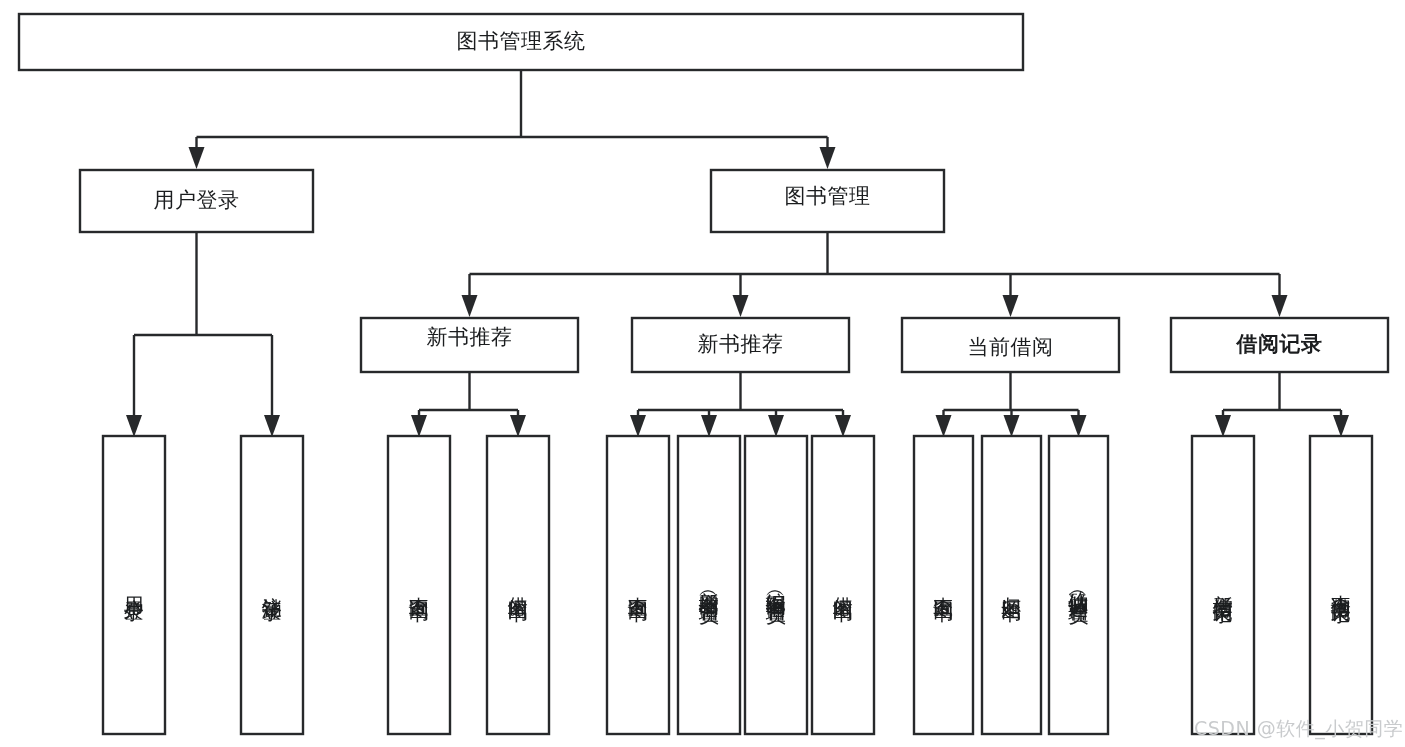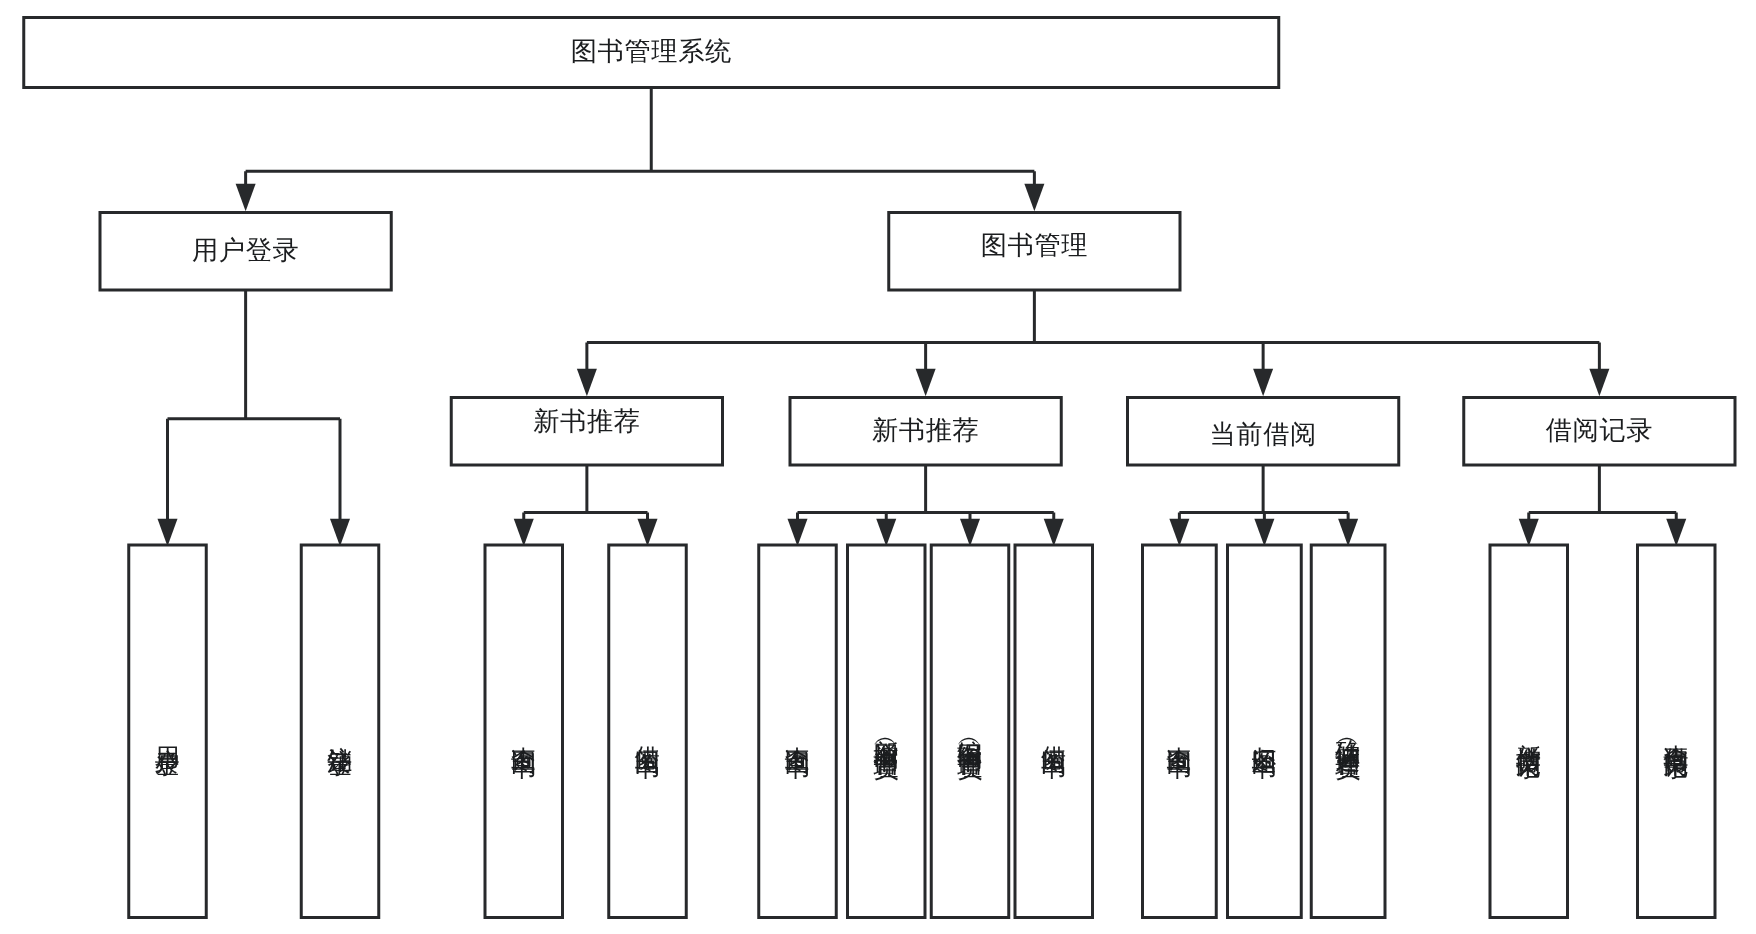--- a/index.html
+++ b/index.html
@@ -158,29 +158,30 @@
       </g>
   </svg>
 
   <div id="labels-layer">
       <div class="node-label horizontal" style="left: 19px; top: 14px; width: 1004px; height: 56px;">图书管理系统</div>
       <div class="node-label horizontal" style="left: 80px; top: 170px; width: 233px; height: 62px;">用户登录</div>
       <div class="node-label horizontal" style="left: 711px; top: 166px; width: 233px; height: 62px;">图书管理</div>
       <div class="node-label horizontal" style="left: 361px; top: 318px; width: 217px; height: 40px;">新书推荐</div>
       <div class="node-label horizontal" style="left: 632px; top: 318px; width: 217px; height: 54px;">新书推荐</div>
       <div class="node-label horizontal" style="left: 902px; top: 318px; width: 217px; height: 59px;">当前借阅</div>
-      <div class="node-label horizontal" style="left: 1171px; top: 318px; width: 217px; height: 54px;">借阅记录</div>
+      <div class="node-label horizontal" style="left: 1171px; top: 318px; width: 217px; height: 54px; font-weight: bold;">借阅记录</div>
       <div class="node-label vertical" style="left: 103px; top: 436px; width: 62px; height: 298px;">用户登录</div>
       <div class="node-label vertical" style="left: 241px; top: 436px; width: 62px; height: 298px;">注销登录</div>
       <div class="node-label vertical" style="left: 388px; top: 436px; width: 62px; height: 298px;">查询图书</div>
       <div class="node-label vertical" style="left: 487px; top: 436px; width: 62px; height: 298px;">借阅图书</div>
       <div class="node-label vertical" style="left: 607px; top: 436px; width: 62px; height: 298px;">查询图书</div>
       <div class="node-label vertical" style="left: 678px; top: 436px; width: 62px; height: 298px;">新增图书（管理员）</div>
       <div class="node-label vertical" style="left: 745px; top: 436px; width: 62px; height: 298px;">编辑图书（管理员）</div>
       <div class="node-label vertical" style="left: 812px; top: 436px; width: 62px; height: 298px;">借阅图书</div>
       <div class="node-label vertical" style="left: 914px; top: 436px; width: 59px; height: 298px;">查询图书</div>
       <div class="node-label vertical" style="left: 982px; top: 436px; width: 59px; height: 298px;">归还图书</div>
       <div class="node-label vertical" style="left: 1049px; top: 436px; width: 59px; height: 298px;">确认归还（管理员）</div>
       <div class="node-label vertical" style="left: 1192px; top: 436px; width: 62px; height: 298px;">新增借阅记录</div>
       <div class="node-label vertical" style="left: 1310px; top: 436px; width: 62px; height: 298px;">查询借阅记录</div>
     </div>
 
+  <div class="watermark" style="left: 1194px; top: 716px;">CSDN @软件_小贺同学</div>
 </div>
 
 </body></html>

